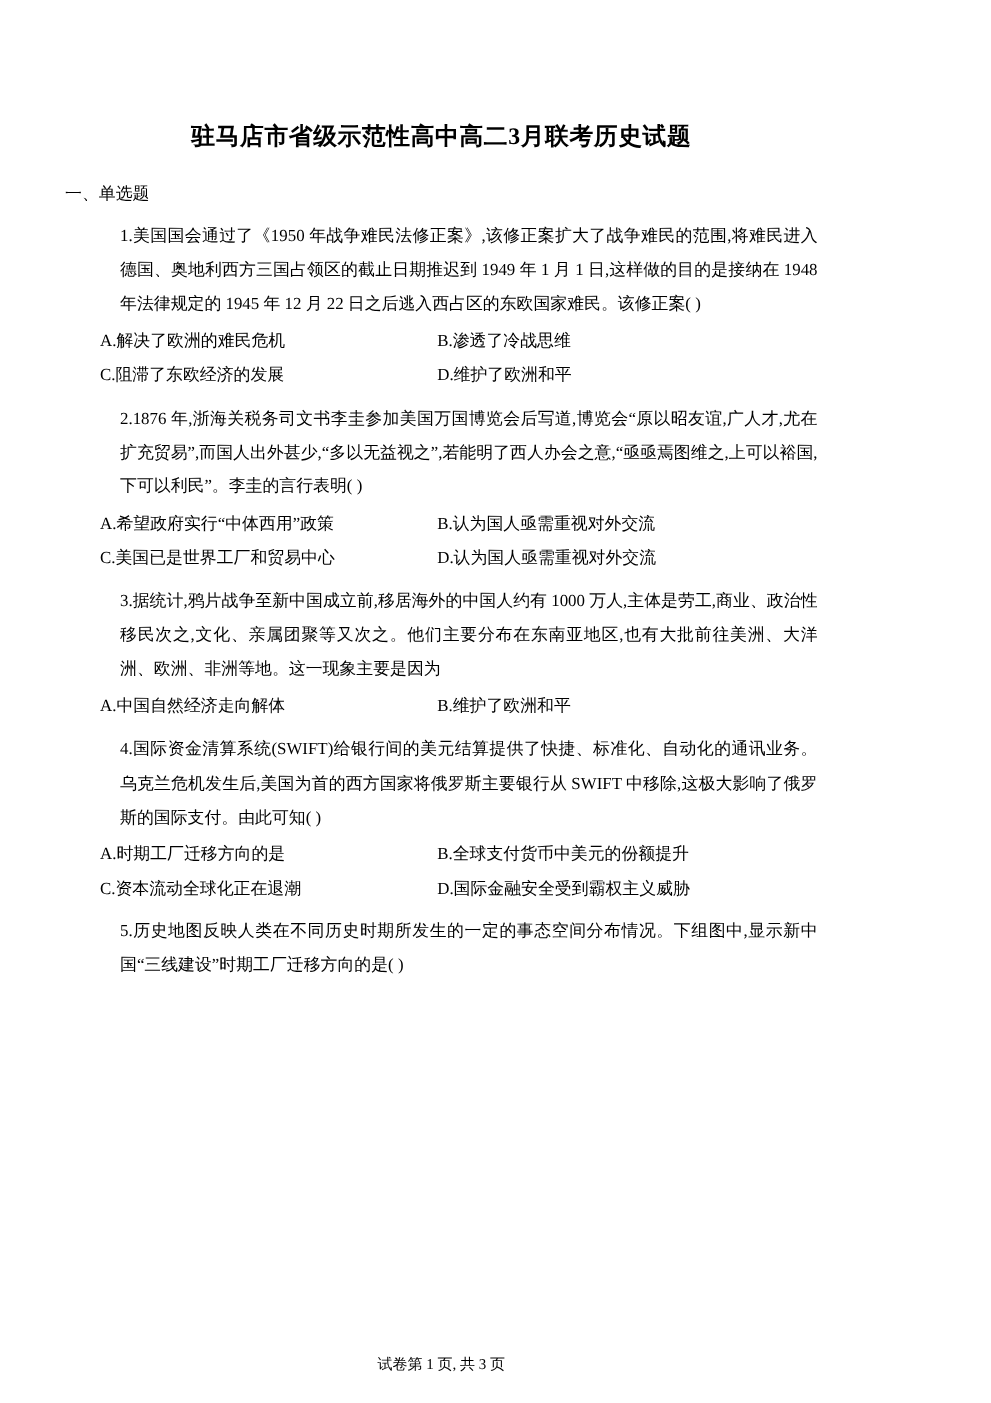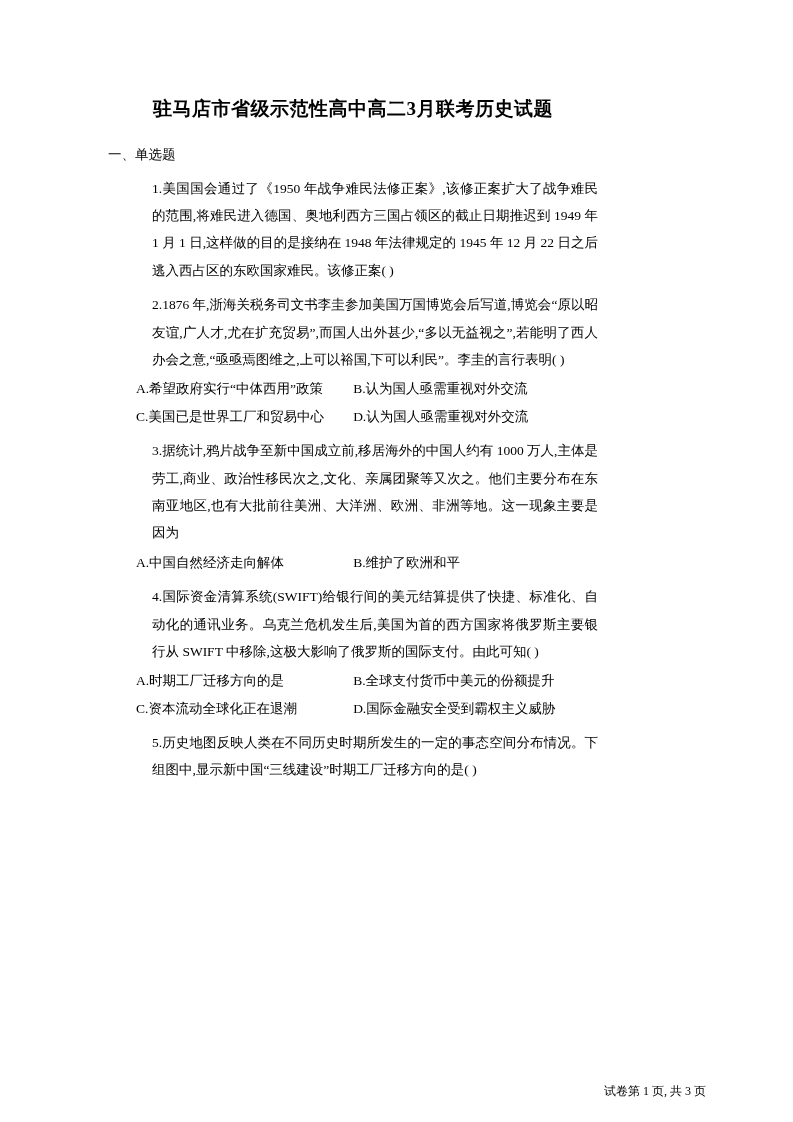--- a/index.html
+++ b/index.html
@@ -13,21 +13,21 @@
     font-family: "Liberation Serif", "DejaVu Serif", serif;
     color: #000000;
     position: relative;
     overflow: hidden;
   }
   .page {
     position: relative;
     width: 706px;
     height: 1122px;
     box-sizing: border-box;
-    padding: 0 108px;
+    padding: 0 52px;
   }
   .doc-title {
     margin: 0;
     padding-top: 96px;
     text-align: center;
     font-size: 19px;
     font-weight: bold;
     letter-spacing: 0.5px;
     font-family: "Liberation Serif", "DejaVu Serif", serif;
   }
@@ -65,36 +65,46 @@
     width: 47%;
   }
   .opt-cell.wide-b {
     width: 53%;
   }
   .footer {
     position: absolute;
     left: 0;
     right: 0;
     bottom: 22px;
-    text-align: right;
+    text-align: center;
     font-size: 12px;
     font-family: "Liberation Serif", "DejaVu Serif", serif;
   }
 </style>
 </head>
 <body>
 
 <div class="page">
 
   <h1 class="doc-title">驻马店市省级示范性高中高二3月联考历史试题</h1>
 
   <div class="section-label">一、单选题</div>
 
   <div class="question">
     <span class="q-num">1.</span><span>美国国会通过了《1950 年战争难民法修正案》,该修正案扩大了战争难民的范围,将难民进入德国、奥地利西方三国占领区的截止日期推迟到 1949 年 1 月 1 日,这样做的目的是接纳在 1948 年法律规定的 1945 年 12 月 22 日之后逃入西占区的东欧国家难民。该修正案(   )</span>
+  </div>
+  <div class="options">
+    <div class="opt-row">
+      <div class="opt-cell wide-a">A.解决了欧洲的难民危机</div>
+      <div class="opt-cell wide-b">B.渗透了冷战思维</div>
+    </div>
+    <div class="opt-row">
+      <div class="opt-cell wide-a">C.阻滞了东欧经济的发展</div>
+      <div class="opt-cell wide-b">D.维护了欧洲和平</div>
+    </div>
   </div>
 
   <div class="question">
     <span class="q-num">2.</span><span>1876 年,浙海关税务司文书李圭参加美国万国博览会后写道,博览会“原以昭友谊,广人才,尤在扩充贸易”,而国人出外甚少,“多以无益视之”,若能明了西人办会之意,“亟亟焉图维之,上可以裕国,下可以利民”。李圭的言行表明(   )</span>
   </div>
   <div class="options">
     <div class="opt-row">
       <div class="opt-cell wide-a">A.希望政府实行“中体西用”政策</div>
       <div class="opt-cell wide-b">B.认为国人亟需重视对外交流</div>
     </div>

